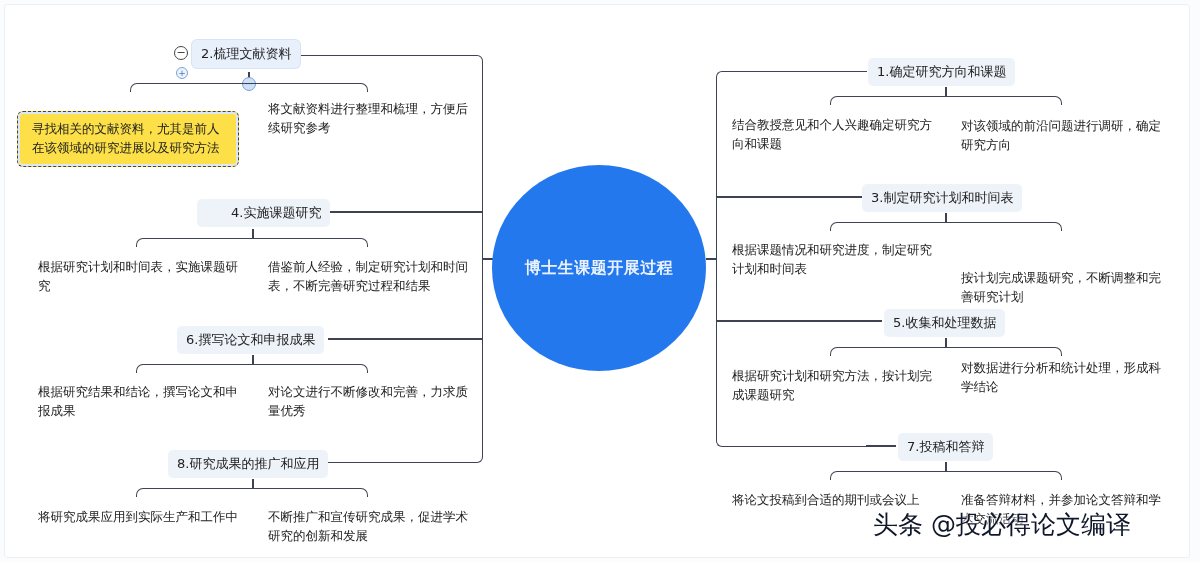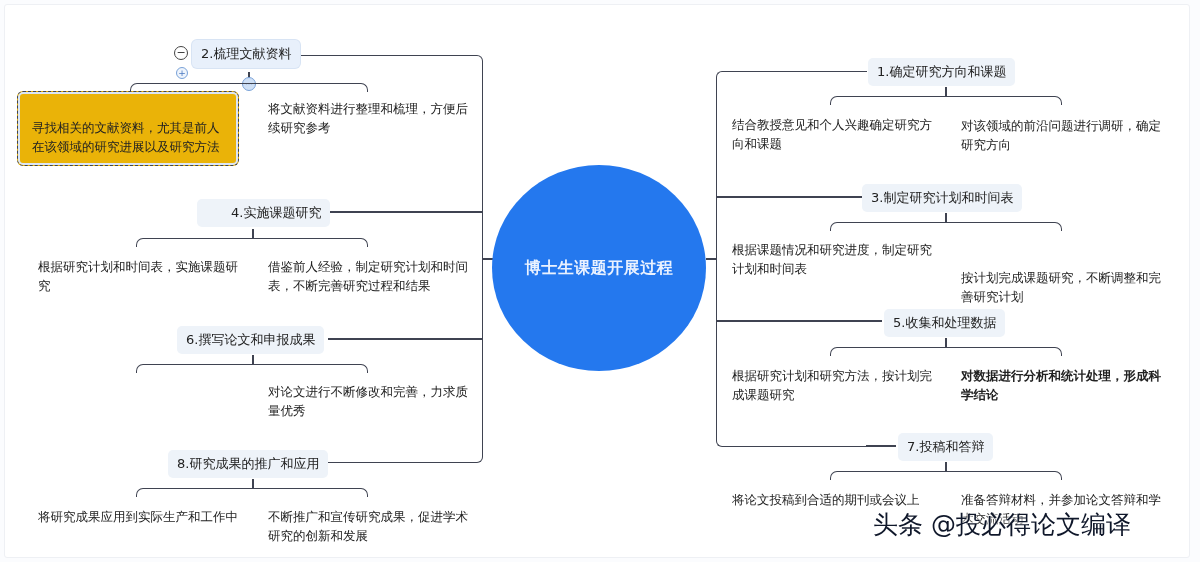--- a/index.html
+++ b/index.html
@@ -14,22 +14,22 @@
   .line { position:absolute; background:#3f4351; }
   .topic {
     position:absolute; background:#eef3f9; border-radius:5px;
     font-size:13px; line-height:16px; color:#222; padding:6px 9px; white-space:nowrap;
   }
   .topic.selected { background:#e8f0fb; box-shadow:0 0 0 1px #d8e4f4; }
   .leaf {
     position:absolute; font-size:12.5px; line-height:19px; color:#222; width:210px;
   }
   .leaf.focused {
-    border:1.5px dashed #3f4351; border-radius:6px; background:#eab308; padding:26px 12px 9px 14px;
-    box-shadow: inset 0 0 0 2px #dbe6f6; width:194px;
+    border:1.5px dashed #3f4351; border-radius:6px; background:#fde047; padding:7px 12px 9px 14px;
+    box-shadow: inset 0 0 0 2px #dbe6f6; width:194px;margin-top:20px;
   }
   .brace {
     position:absolute; border:1.5px solid #3f4351; border-bottom:none;
     border-radius:7px 7px 0 0; height:8px;
   }
   .stem { position:absolute; width:1.5px; background:#3f4351; }
   .trunk-l {
     position:absolute; border:1.5px solid #3f4351; border-left:none; border-radius:0 6px 6px 0;
   }
   .trunk-r {
@@ -105,20 +105,23 @@
   </div>
   <div class="leaf" style="left:268px; top:257px;">
     <span>借鉴前人经验，制定研究计划和时间表，不断完善研究过程和结果</span>
   </div>
 
   <div class="topic" style="left:177px; top:326px;">
     <span>6.撰写论文和申报成果</span>
   </div>
   <div class="stem" style="left:252px; top:355px; height:9px;"></div>
   <div class="brace" style="left:136px; top:364px; width:230px;"></div>
+  <div class="leaf" style="left:38px; top:382px;">
+    <span>根据研究结果和结论，撰写论文和申报成果</span>
+  </div>
   <div class="leaf" style="left:268px; top:382px;">
     <span>对论文进行不断修改和完善，力求质量优秀</span>
   </div>
 
   <div class="topic" style="left:168px; top:450px;">
     <span>8.研究成果的推广和应用</span>
   </div>
   <div class="stem" style="left:252px; top:479px; height:9px;"></div>
   <div class="brace" style="left:136px; top:488px; width:230px;"></div>
   <div class="leaf" style="left:38px; top:507px;">
@@ -153,21 +156,21 @@
   </div>
 
   <div class="topic" style="left:884px; top:309px;">
     <span>5.收集和处理数据</span>
   </div>
   <div class="stem" style="left:945px; top:338px; height:9px;"></div>
   <div class="brace" style="left:830px; top:347px; width:230px;"></div>
   <div class="leaf" style="left:732px; top:366px;">
     <span>根据研究计划和研究方法，按计划完成课题研究</span>
   </div>
-  <div class="leaf" style="left:961px; top:366px;font-weight:bold;">
+  <div class="leaf" style="left:961px; top:358px;">
     <span>对数据进行分析和统计处理，形成科学结论</span>
   </div>
 
   <div class="topic" style="left:898px; top:433px;">
     <span>7.投稿和答辩</span>
   </div>
   <div class="stem" style="left:945px; top:462px; height:9px;"></div>
   <div class="brace" style="left:830px; top:471px; width:230px;"></div>
   <div class="leaf" style="left:732px; top:490px;">
     <span>将论文投稿到合适的期刊或会议上</span>

